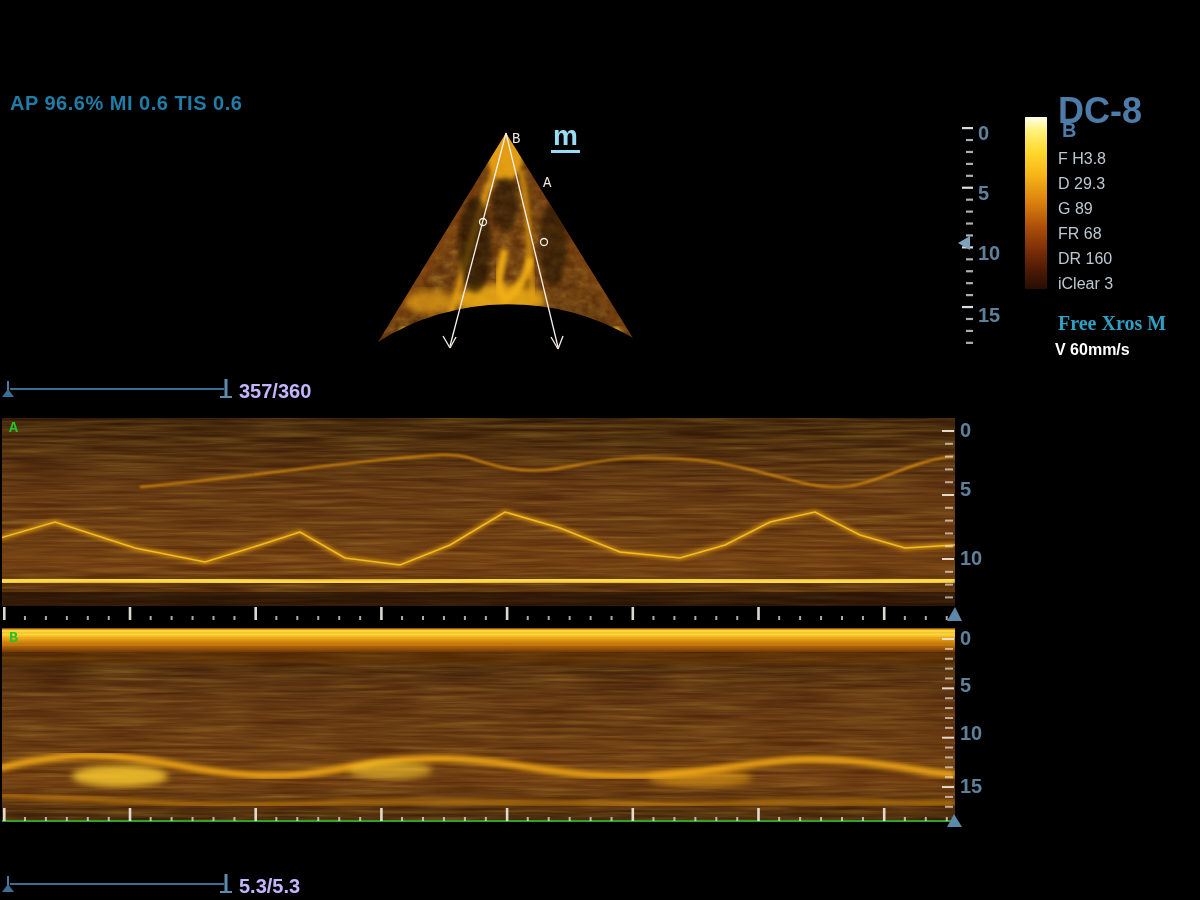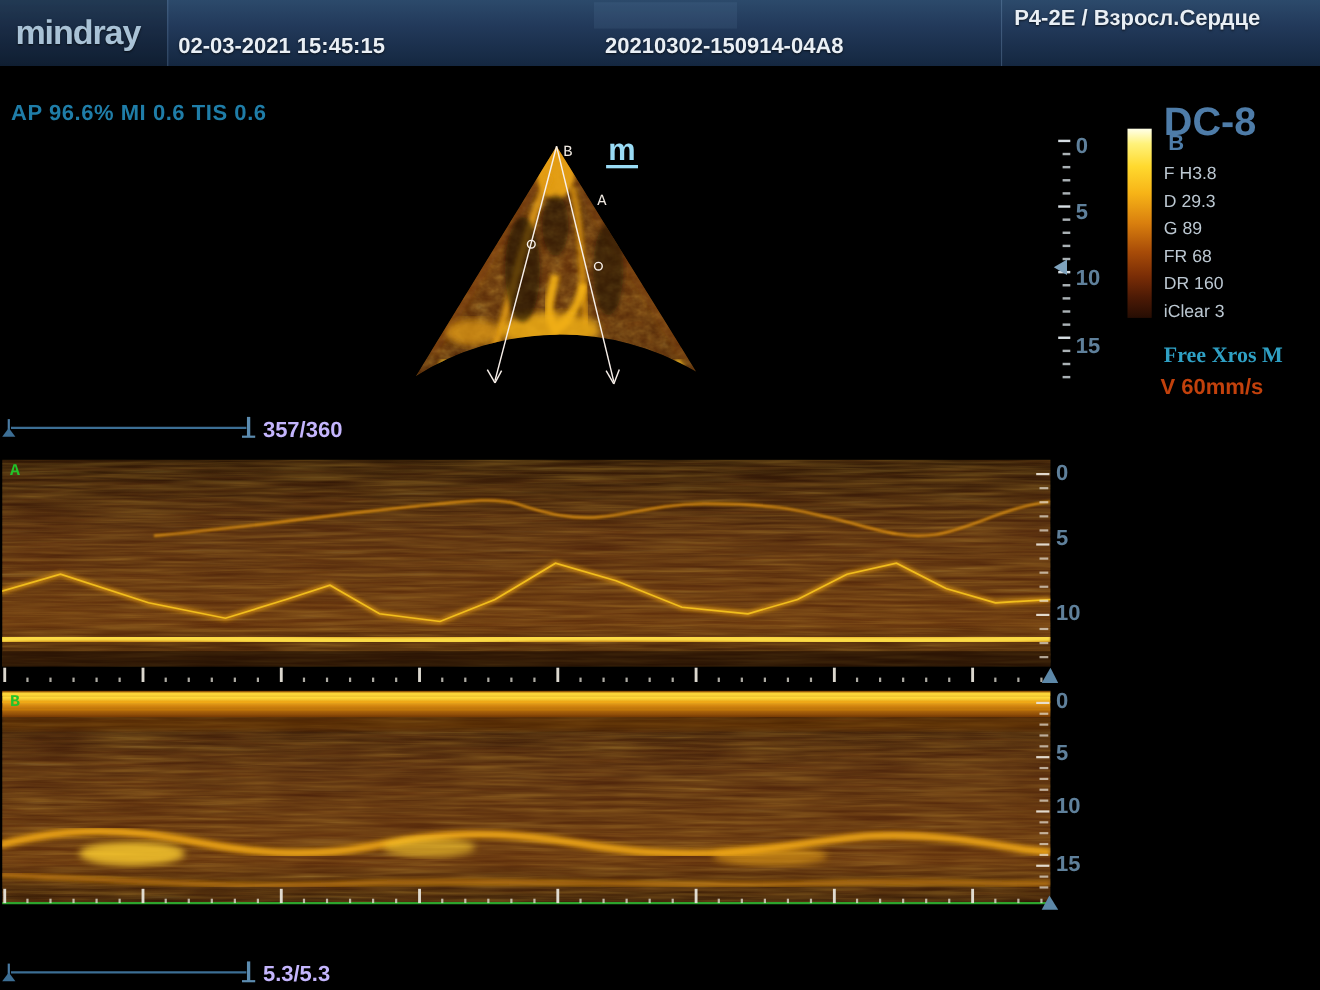--- a/index.html
+++ b/index.html
@@ -16,21 +16,21 @@
   .vdiv{top:0;width:1px;height:60px;background:rgba(140,175,215,.28);}
   .logo{left:14px;top:12px;font-size:31px;color:#a9c2d6;letter-spacing:-1px;
         text-shadow:0 1px 2px rgba(0,0,0,.7);}
   .tb-white{color:#e9eff5;font-size:20px;text-shadow:0 1px 2px rgba(0,0,0,.7);}
   
   .status{left:10px;top:92px;font-size:20px;color:#1f7da8;letter-spacing:.5px;}
   .dc8{left:1058px;top:90px;font-size:36px;color:#4e7ca8;}
   .modeB{left:1062px;top:119px;font-size:20px;color:#4e7ca8;}
   .param{font-size:16px;color:#bcc8d2;line-height:25px;}
   .freexros{left:1058px;top:312px;font-size:20px;color:#2fa0c4;font-family:Liberation Serif, serif;}
-  .sweep{left:1055px;top:341px;font-size:20px;color:#c2410c;}
+  .sweep{left:1055px;top:341px;font-size:16px;color:#ffffff;}
   .counter{font-size:20px;color:#c4b5fd;}
   .ruler-label{position:absolute;font-weight:bold;font-size:20px;color:#5f809b;}
   .green-label{font-family:"Liberation Mono",monospace;font-size:15px;color:#22c42a;}
   .osd{font-family:"Liberation Mono",monospace;font-size:14px;color:#efe8e0;font-weight:normal;}
   .m-symbol{left:551px;top:122px;font-size:28px;color:#9adcf6;border-bottom:3px solid #9adcf6;
             padding:0 2px 0 2px;line-height:28px;}
   .colorbar{left:1025px;top:117px;width:22px;height:172px;
     background:linear-gradient(180deg,#ffffe9 0%,#fff27a 8%,#ffd92e 20%,#f7b417 34%,
       #d97f0e 50%,#a84c08 65%,#7a2d06 78%,#4d1a05 89%,#260d03 100%);}
 </style>
@@ -339,30 +339,20 @@
 
     <g>
       <line x1="10" y1="884" x2="224" y2="884" stroke="#3c6e94" stroke-width="2"></line>
       <line x1="8" y1="876" x2="8" y2="891" stroke="#4a7ba3" stroke-width="2"></line>
       <polygon points="2,892 14,892 8,884" fill="#3c6e94"></polygon>
       <line x1="226" y1="874" x2="226" y2="892" stroke="#5c8cb0" stroke-width="3"></line>
       <line x1="220" y1="892" x2="232" y2="892" stroke="#5c8cb0" stroke-width="2"></line>
     </g>
   </svg>
 
-  <div class="abs topbar">
-    <div class="abs topbar-shade"></div>
-    <div class="abs topbar-patch"></div>
-    <div class="abs vdiv" style="left:152px"></div>
-    <div class="abs vdiv" style="left:910px"></div>
-    <div class="t logo">mindray</div>
-    <div class="t tb-white" style="left:162px;top:31px">02-03-2021   15:45:15</div>
-    <div class="t tb-white" style="left:550px;top:31px">20210302-150914-04A8</div>
-    <div class="t tb-white" style="left:922px;top:6px">P4-2E / Взросл.Сердце</div>
-  </div>
 
   <div class="t status">AP 96.6%  MI 0.6 TIS 0.6</div>
 
   <div class="t osd" style="left:512px;top:131px">B</div>
   <div class="t osd" style="left:543px;top:175px">A</div>
   <div class="t m-symbol">m</div>
 
   <div class="abs colorbar"></div>
   <div class="t dc8">DC-8</div>
   <div class="t modeB">B</div>

